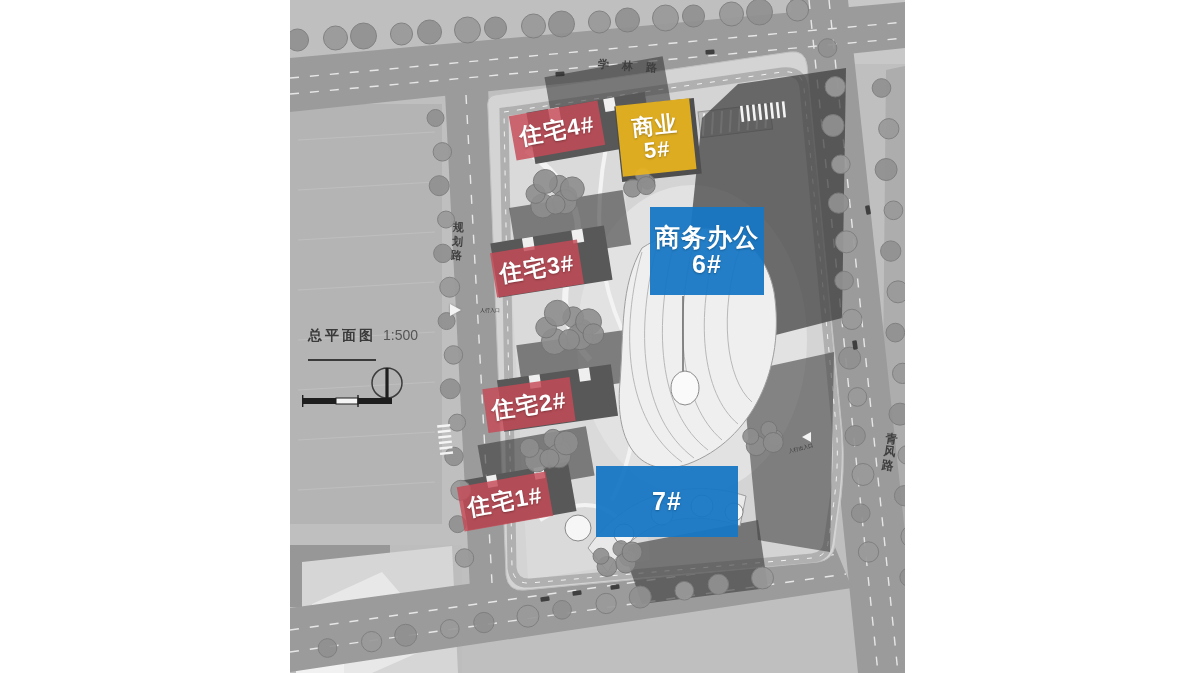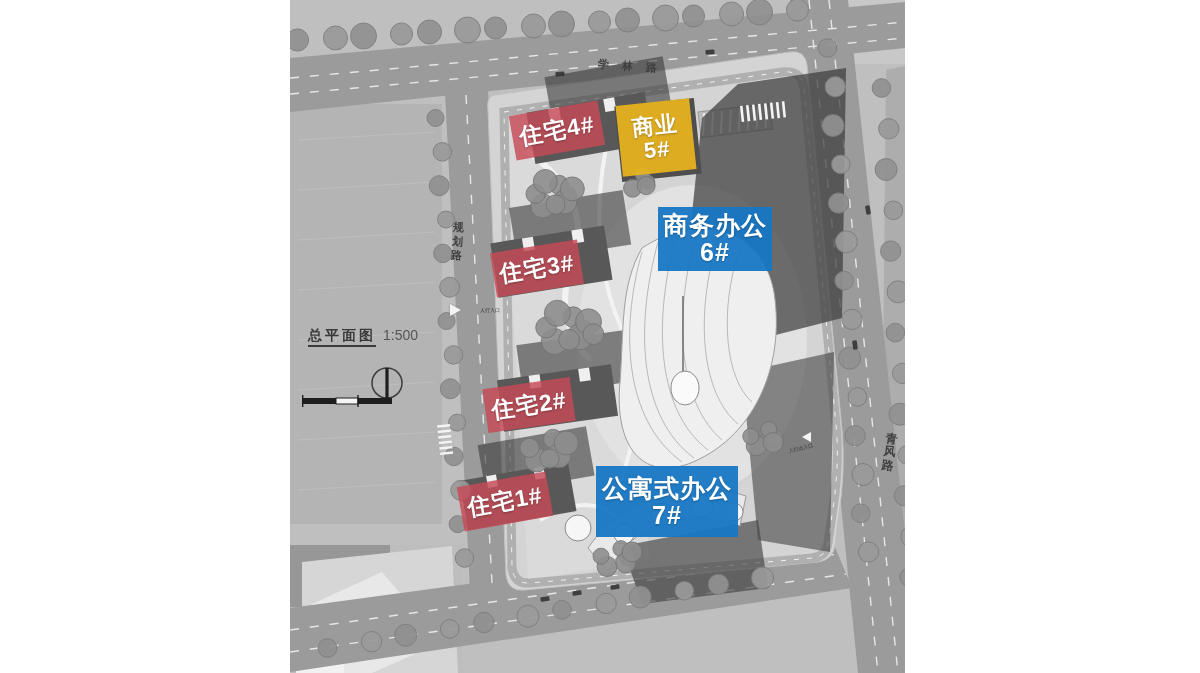--- a/index.html
+++ b/index.html
@@ -24,21 +24,21 @@
 
   .tinynote{position:absolute;color:#2f2f2f;font-size:10px;transform-origin:left top;white-space:nowrap;}
 
   .arrow-r{position:absolute;width:0;height:0;border-top:6px solid transparent;border-bottom:6px solid transparent;
            border-left:11px solid #f4f4f4;filter:drop-shadow(0 0 1px #888);}
   .arrow-l{position:absolute;width:0;height:0;border-top:5px solid transparent;border-bottom:5px solid transparent;
            border-right:9px solid #f4f4f4;filter:drop-shadow(0 0 1px #888);}
 
   
   .title-block{position:absolute;left:308px;top:326px;color:#3a3a3a;white-space:nowrap;}
-  .title-block .title{font-size:14px;font-weight:bold;letter-spacing:3px;border-bottom:2px solid #3a3a3a;padding-bottom:2px;}
+  .title-block .title{font-size:14px;font-weight:bold;letter-spacing:3px;border-bottom:2px solid #3a3a3a;padding-bottom:16px;}
   .title-block .scale{font-size:14px;color:#555;margin-left:7px;}
   .compass{position:absolute;left:368px;top:364px;width:38px;height:38px;}
   .scalebar{position:absolute;left:302px;top:395px;width:90px;height:12px;}
 </style>
 </head>
 <body>
 
 <div class="stage">
 
   <div class="plan">
@@ -324,35 +324,34 @@
     <div class="arrow-r" style="left:160px;top:304px;"></div>
     <div class="arrow-l" style="left:512px;top:432px;"></div>
 
     <div class="tag res" style="left:222px;top:108px;width:90px;height:45px;transform:rotate(-10deg);">
       <span>住宅4#</span>
     </div>
     <div class="tag com" style="left:329px;top:102px;width:74px;height:71px;transform:rotate(-6deg);">
       <span>商业</span>
       <span>5#</span>
     </div>
-    <div class="tag off" style="left:368px;top:207px;width:114px;height:64px;">
+    <div class="tag off" style="left:360px;top:207px;width:114px;height:88px;">
       <span>商务办公</span>
       <span>6#</span>
     </div>
     <div class="tag res" style="left:203px;top:246px;width:88px;height:45px;transform:rotate(-9deg);">
       <span>住宅3#</span>
     </div>
     <div class="tag res" style="left:195px;top:383px;width:88px;height:44px;transform:rotate(-8deg);">
       <span>住宅2#</span>
     </div>
     <div class="tag res" style="left:170px;top:479px;width:90px;height:45px;transform:rotate(-10deg);">
       <span>住宅1#</span>
     </div>
     <div class="tag off" style="left:306px;top:466px;width:142px;height:71px;">
-      <span>公寓式办公</span>
       <span>7#</span>
     </div>
   </div>
 
   <div class="title-block">
     <span class="title">总平面图</span><span class="scale">1:500</span>
   </div>
 
   <svg class="compass" viewBox="0 0 38 38">
     <circle cx="19" cy="19" r="15" fill="none" stroke="#3c3c3c" stroke-width="1.5"></circle>

